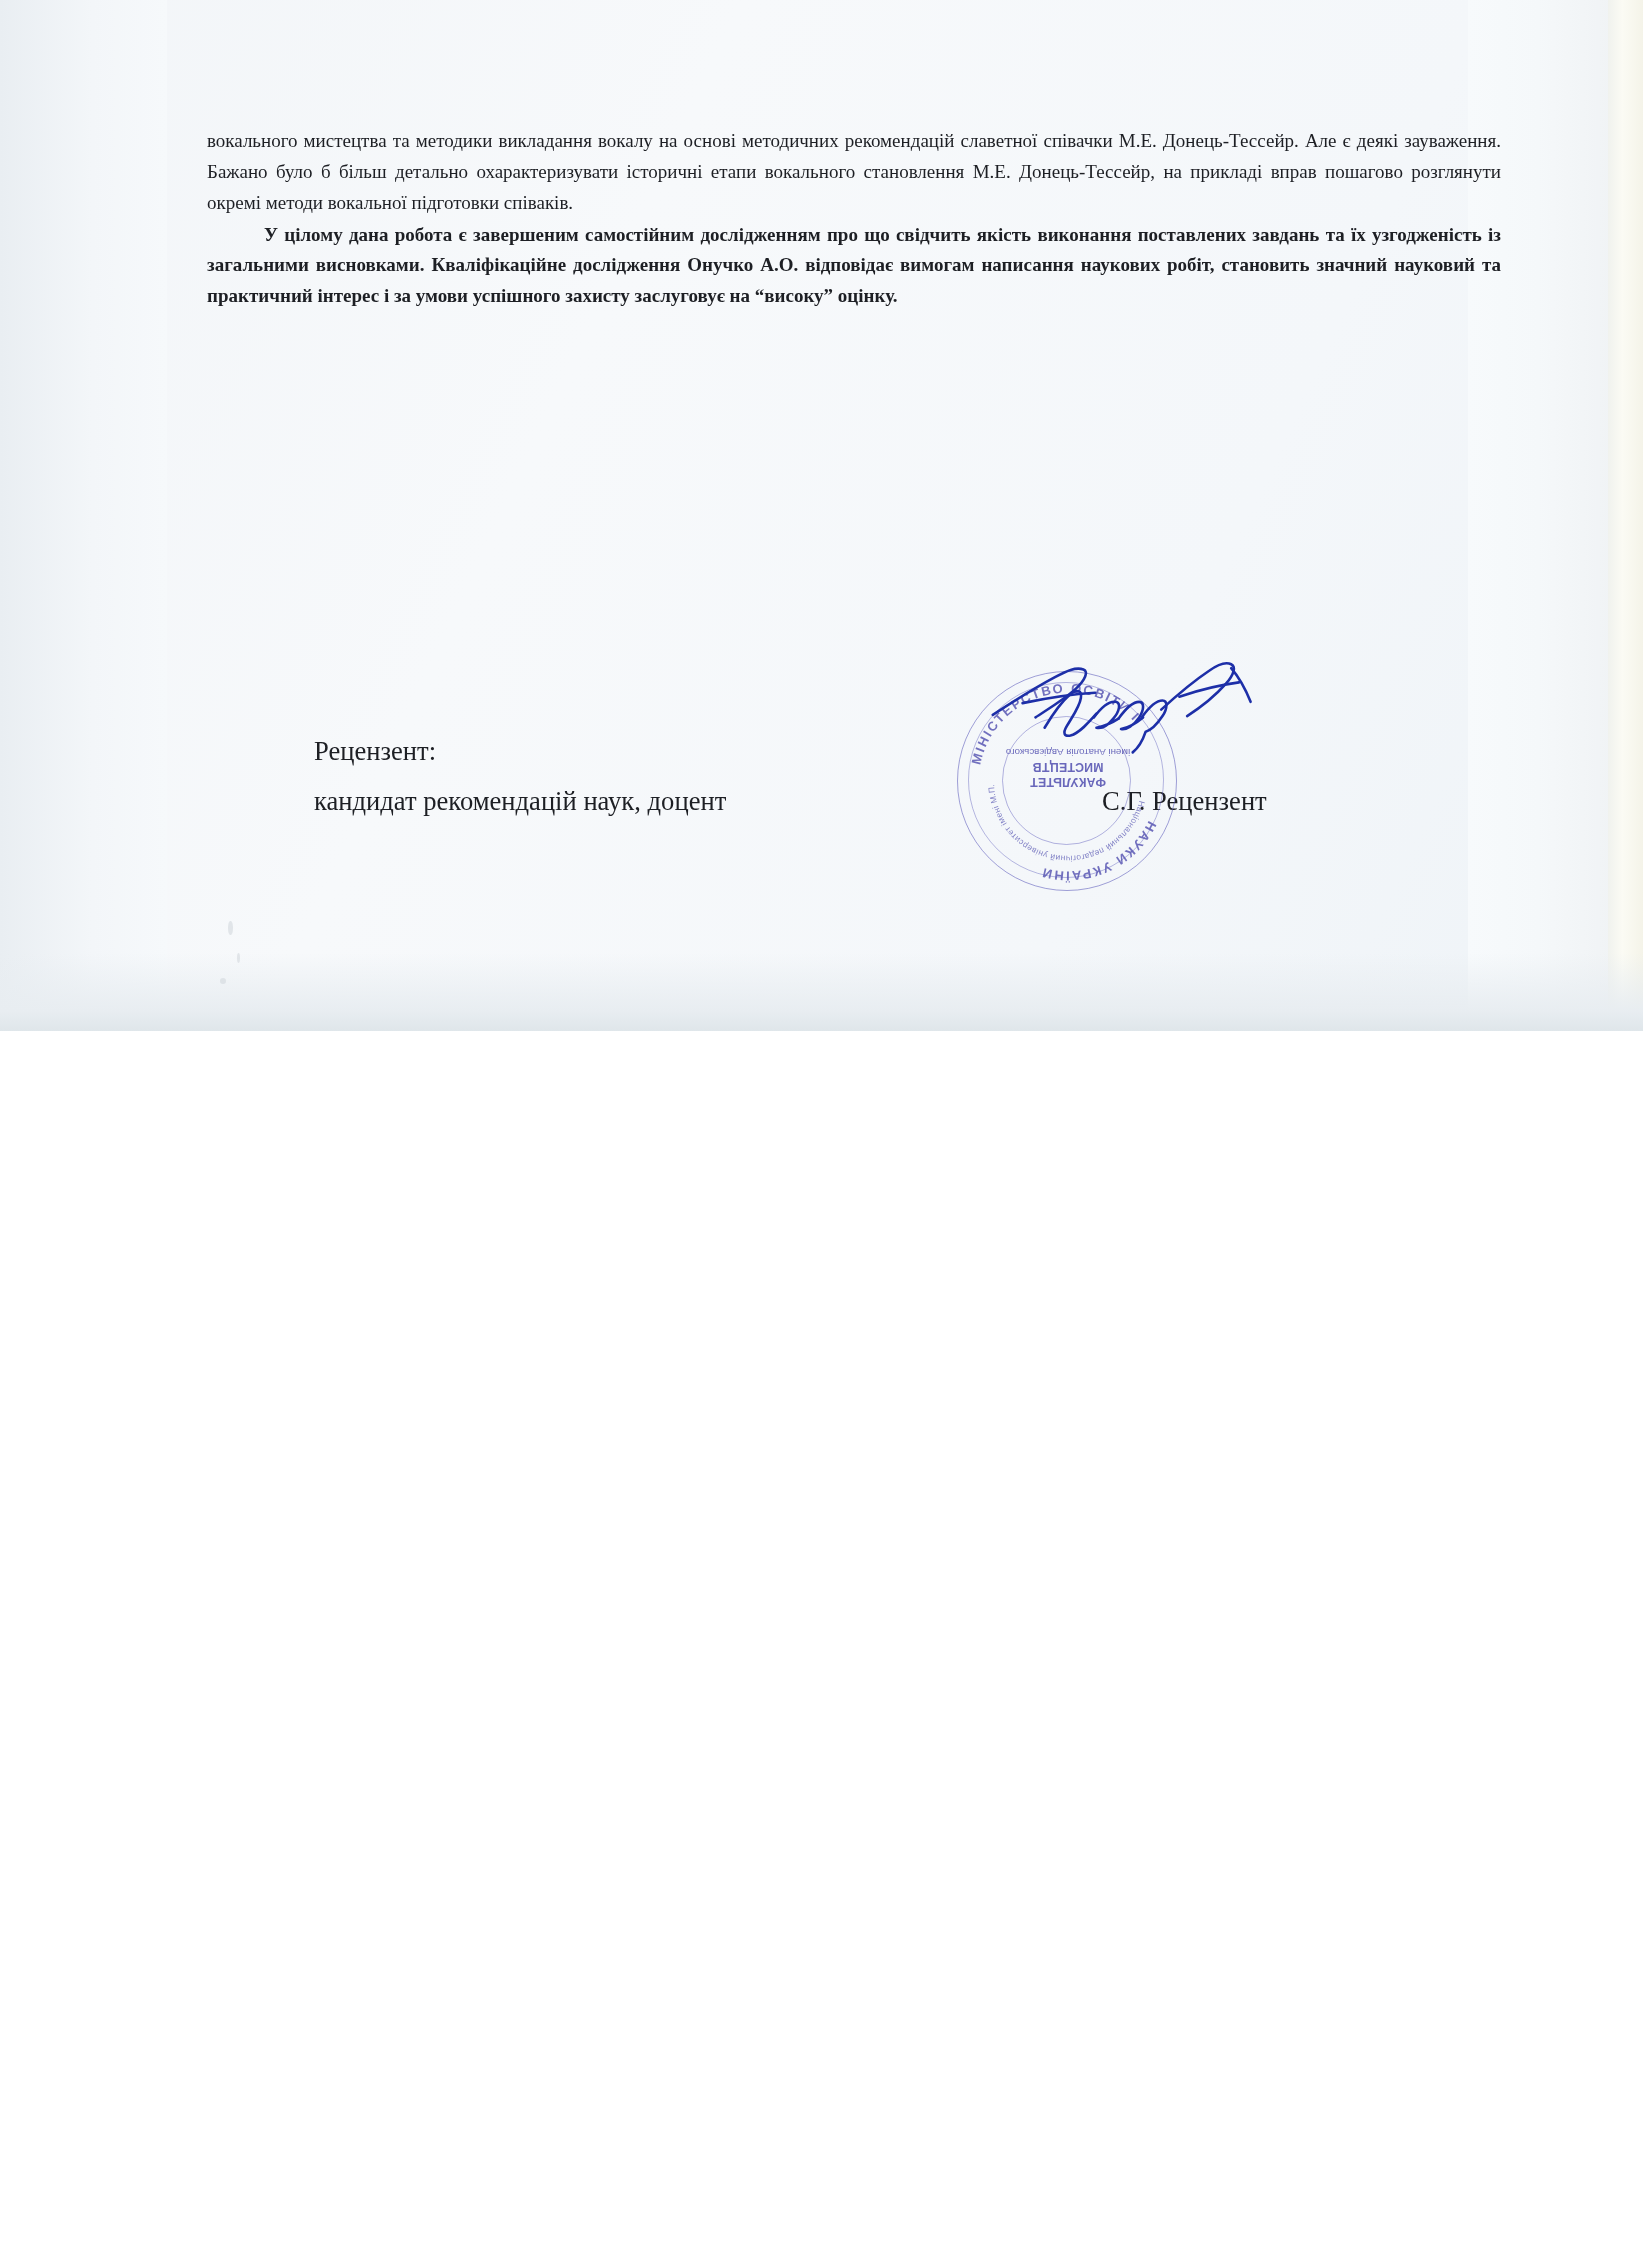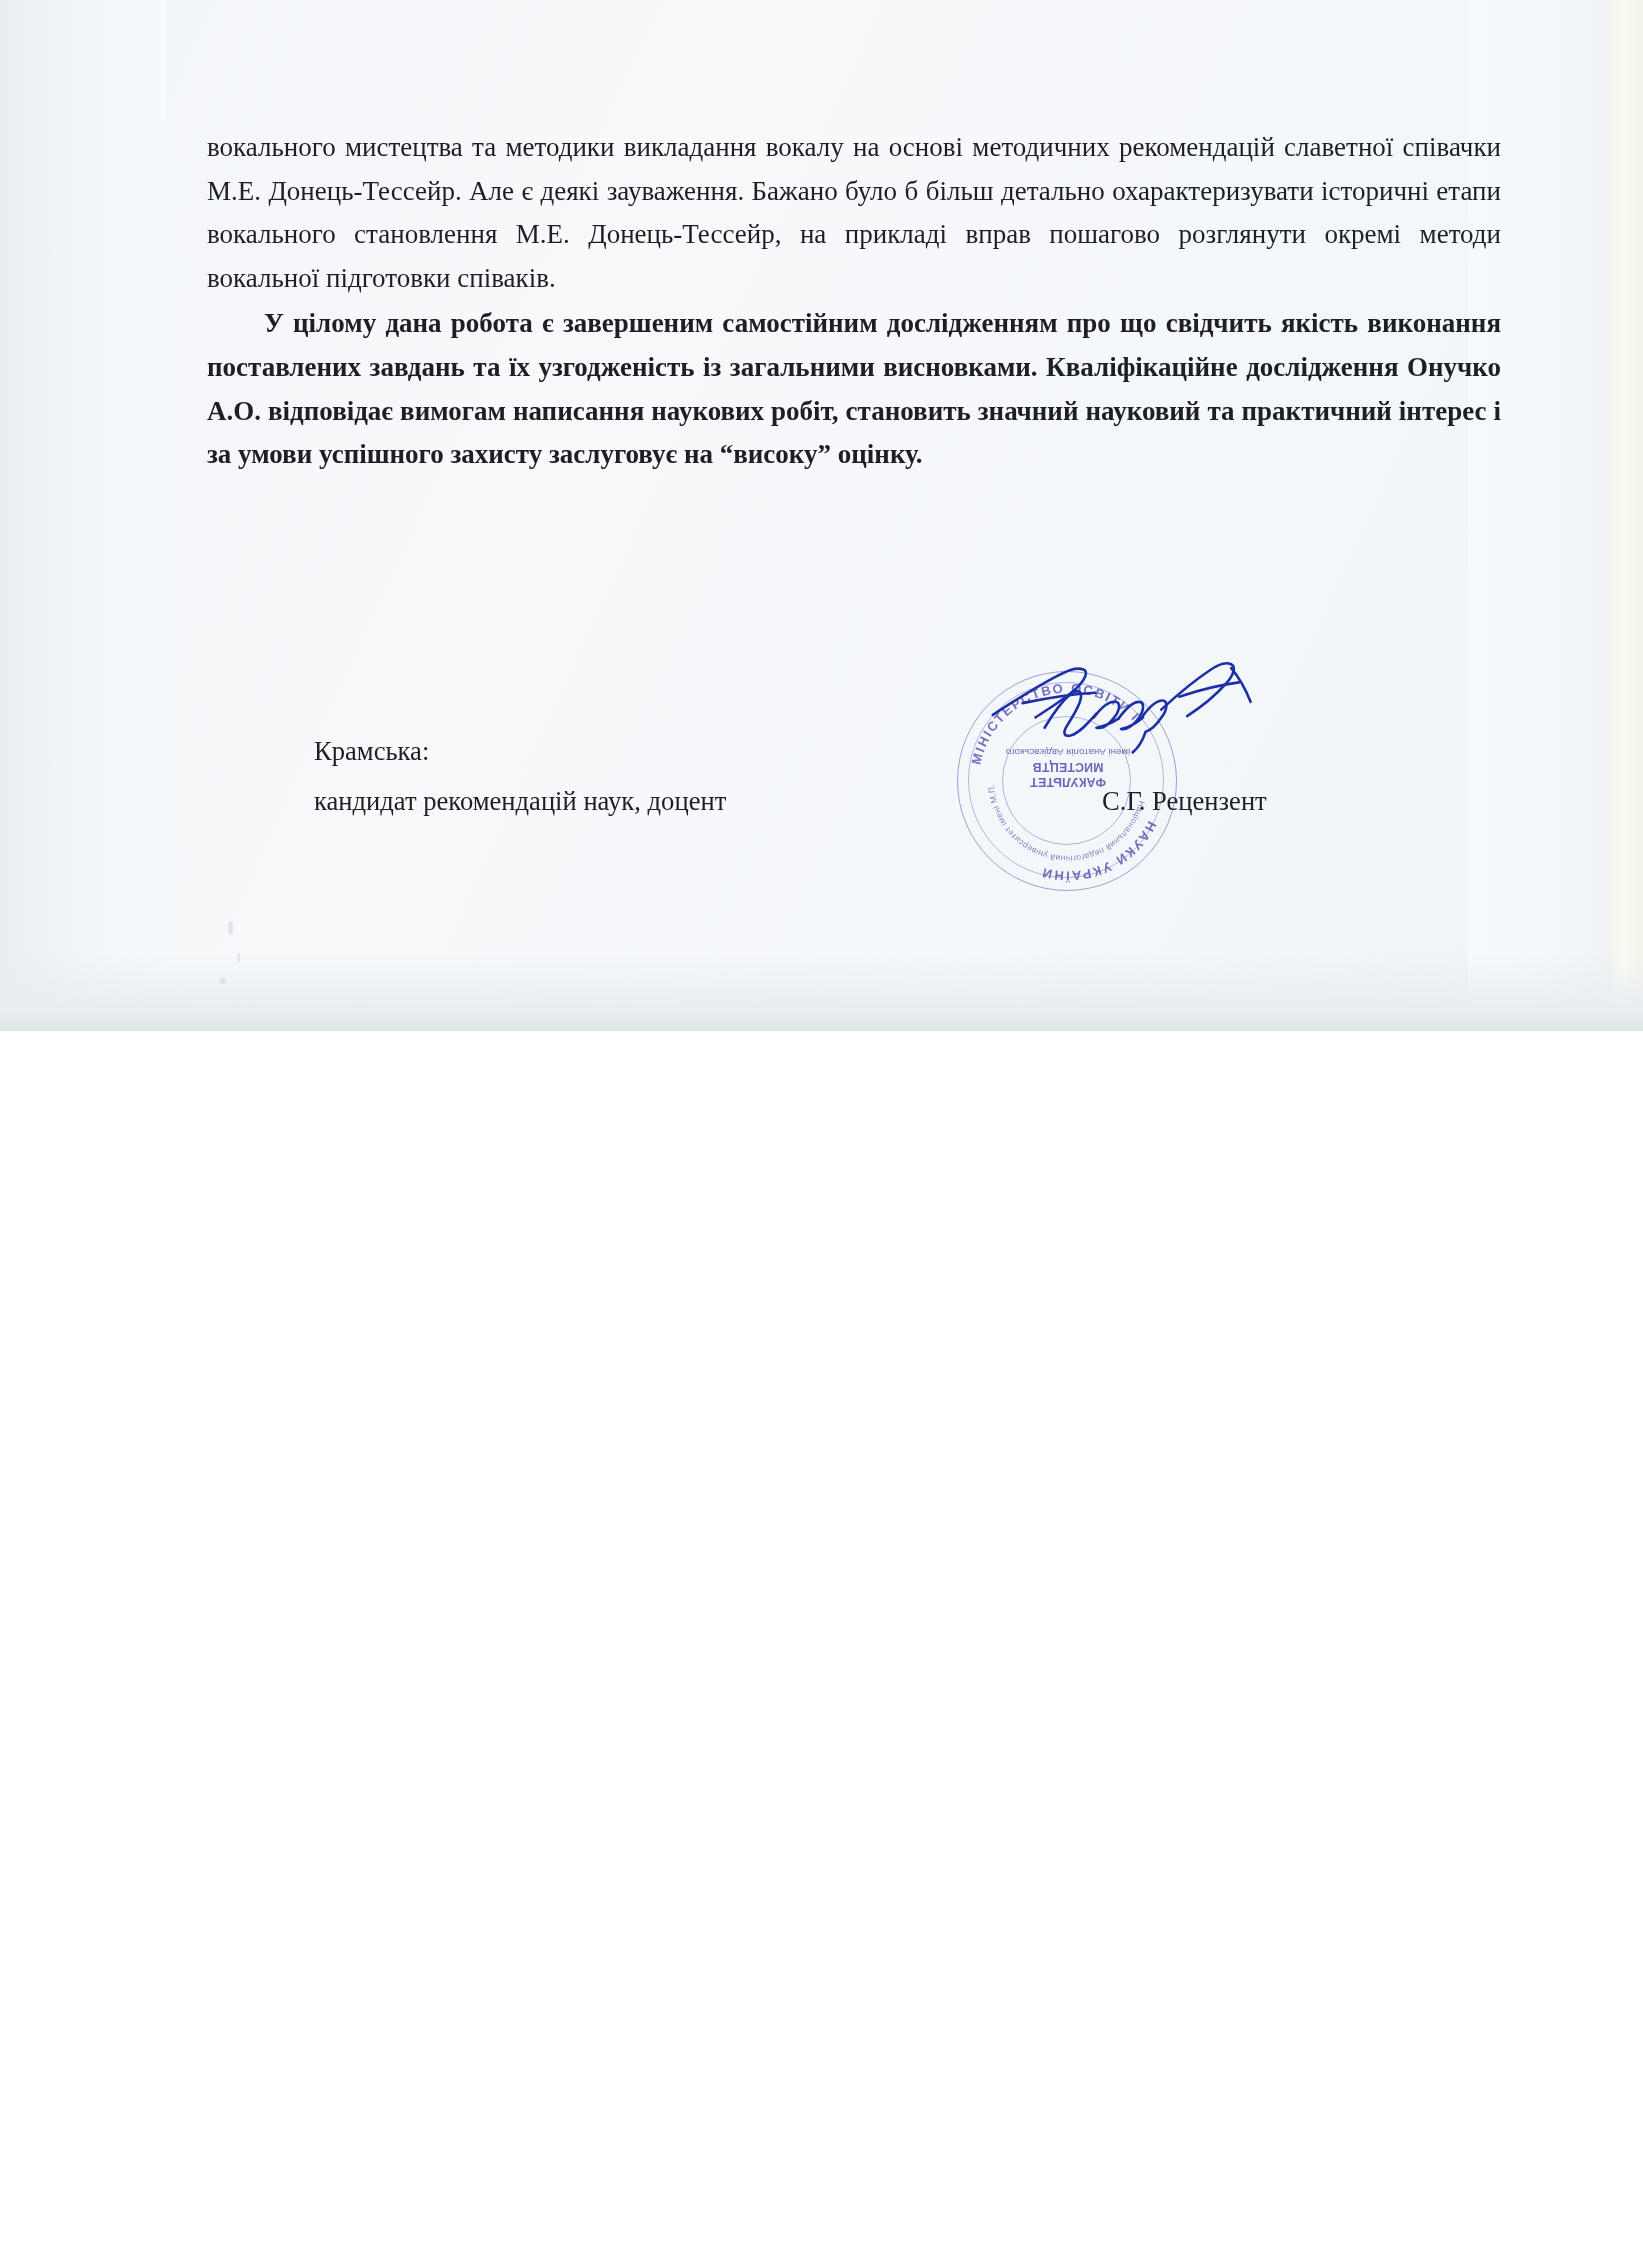--- a/index.html
+++ b/index.html
@@ -64,21 +64,21 @@
     opacity: .55;
     border-radius: 50%;
   }
 
   
   .doc-body {
     position: absolute;
     left: 207px;
     top: 126px;
     width: 1294px;
-    font-size: 27px;
+    font-size: 19px;
     line-height: 1.62;
     color: #1d1f24;
     text-align: justify;
     text-justify: inter-word;
   }
   .para {
     margin: 0 0 1.3px 0;
     text-align: justify;
     text-align-last: left;
   }
@@ -175,21 +175,21 @@
   <div class="scan-speck" style="left:228px; top:921px; width:4.5px; height:14.3px;"></div>
   <div class="scan-speck" style="left:237px; top:953px; width:3.2px; height:10.4px;"></div>
   <div class="scan-speck" style="left:220px; top:978px; width:5.8px; height:5.8px;"></div>
 
   <div class="doc-body">
     <p class="para">вокального мистецтва та  методики викладання вокалу на основі методичних рекомендацій славетної співачки М.Е. Донець-Тессейр. Але є деякі зауваження. Бажано було б більш детально охарактеризувати історичні етапи вокального становлення М.Е. Донець-Тессейр, на прикладі вправ  пошагово розглянути окремі методи вокальної підготовки співаків.</p>
     <p class="para indent">У цілому дана робота є завершеним самостійним дослідженням про що свідчить якість виконання поставлених завдань та їх узгодженість із загальними висновками. Кваліфікаційне дослідження Онучко А.О. відповідає вимогам написання наукових робіт, становить значний науковий та практичний інтерес і за умови успішного захисту заслуговує на “високу” оцінку.</p>
   </div>
 
   <div class="sign-block">
-    <p class="sign-role">Крамська:</p>
+    <p class="sign-role">Рецензент:</p>
     <p class="sign-line2">
       <span>кандидат рекомендацій наук, доцент</span>
       <span class="sign-name">С.Г. Рецензент</span>
     </p>
   </div>
 
   <div class="stamp">
     <div class="ring outer"></div>
     <div class="ring mid"></div>
     <div class="ring inner"></div>

